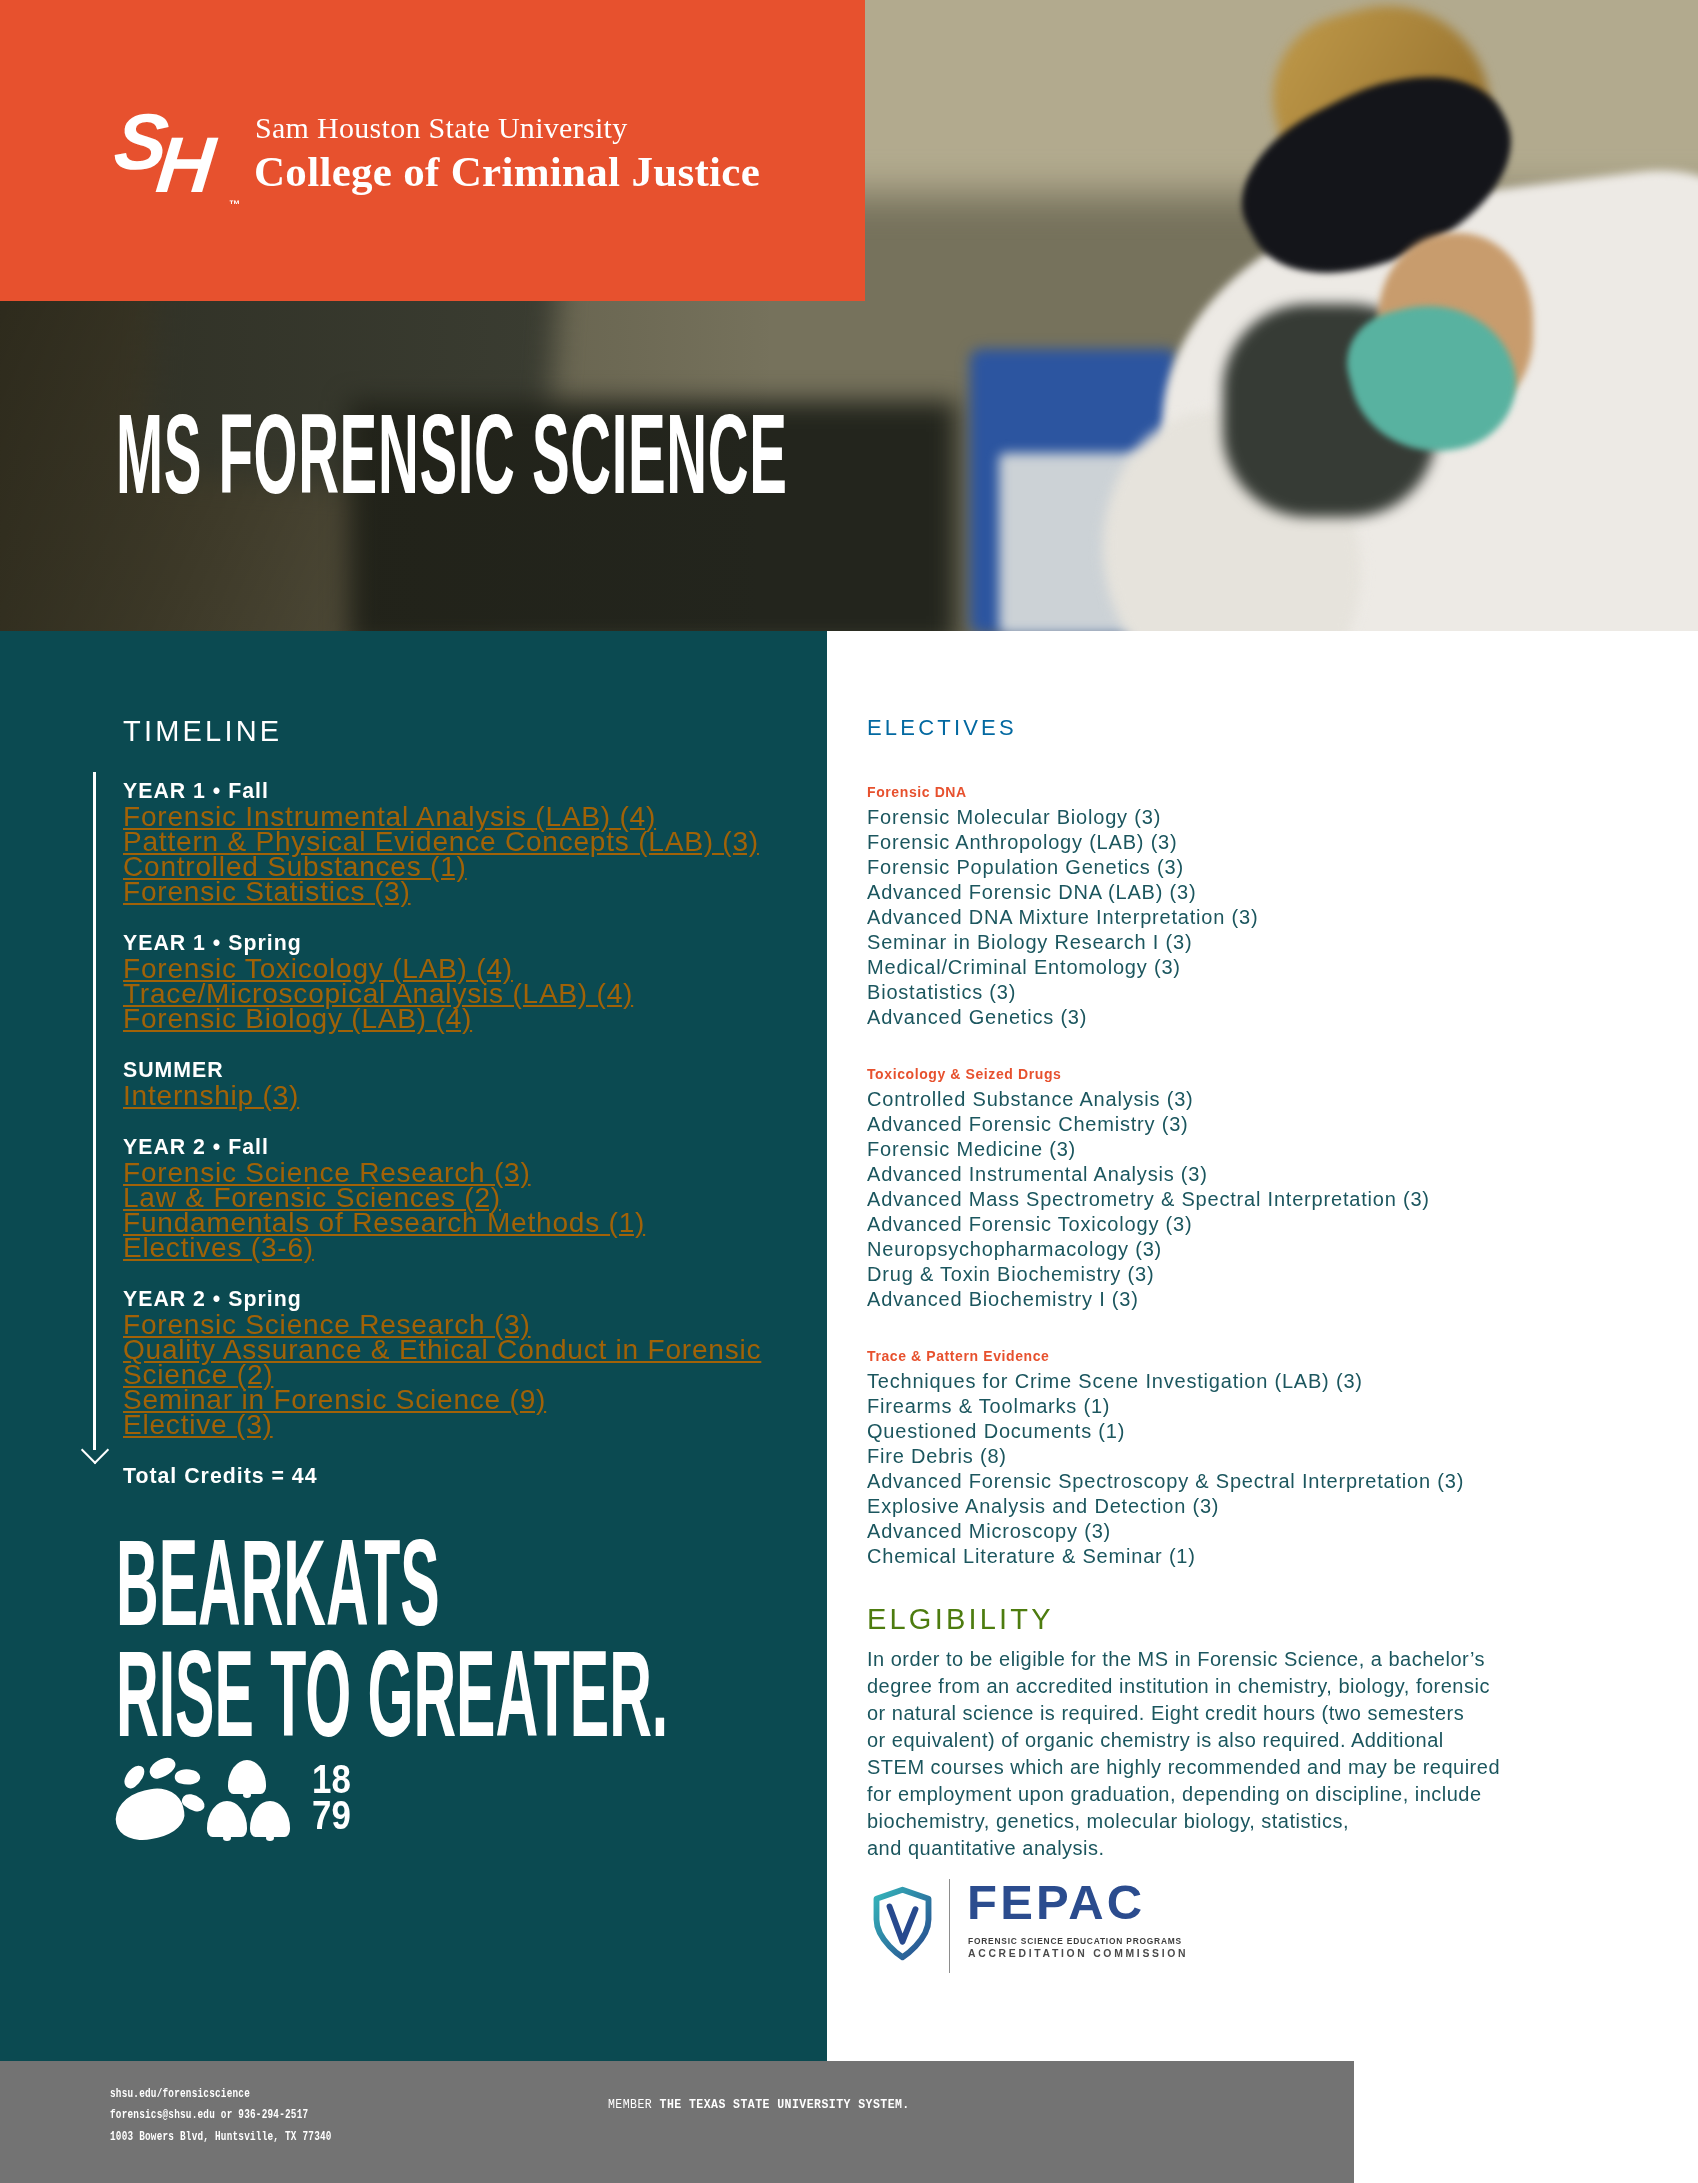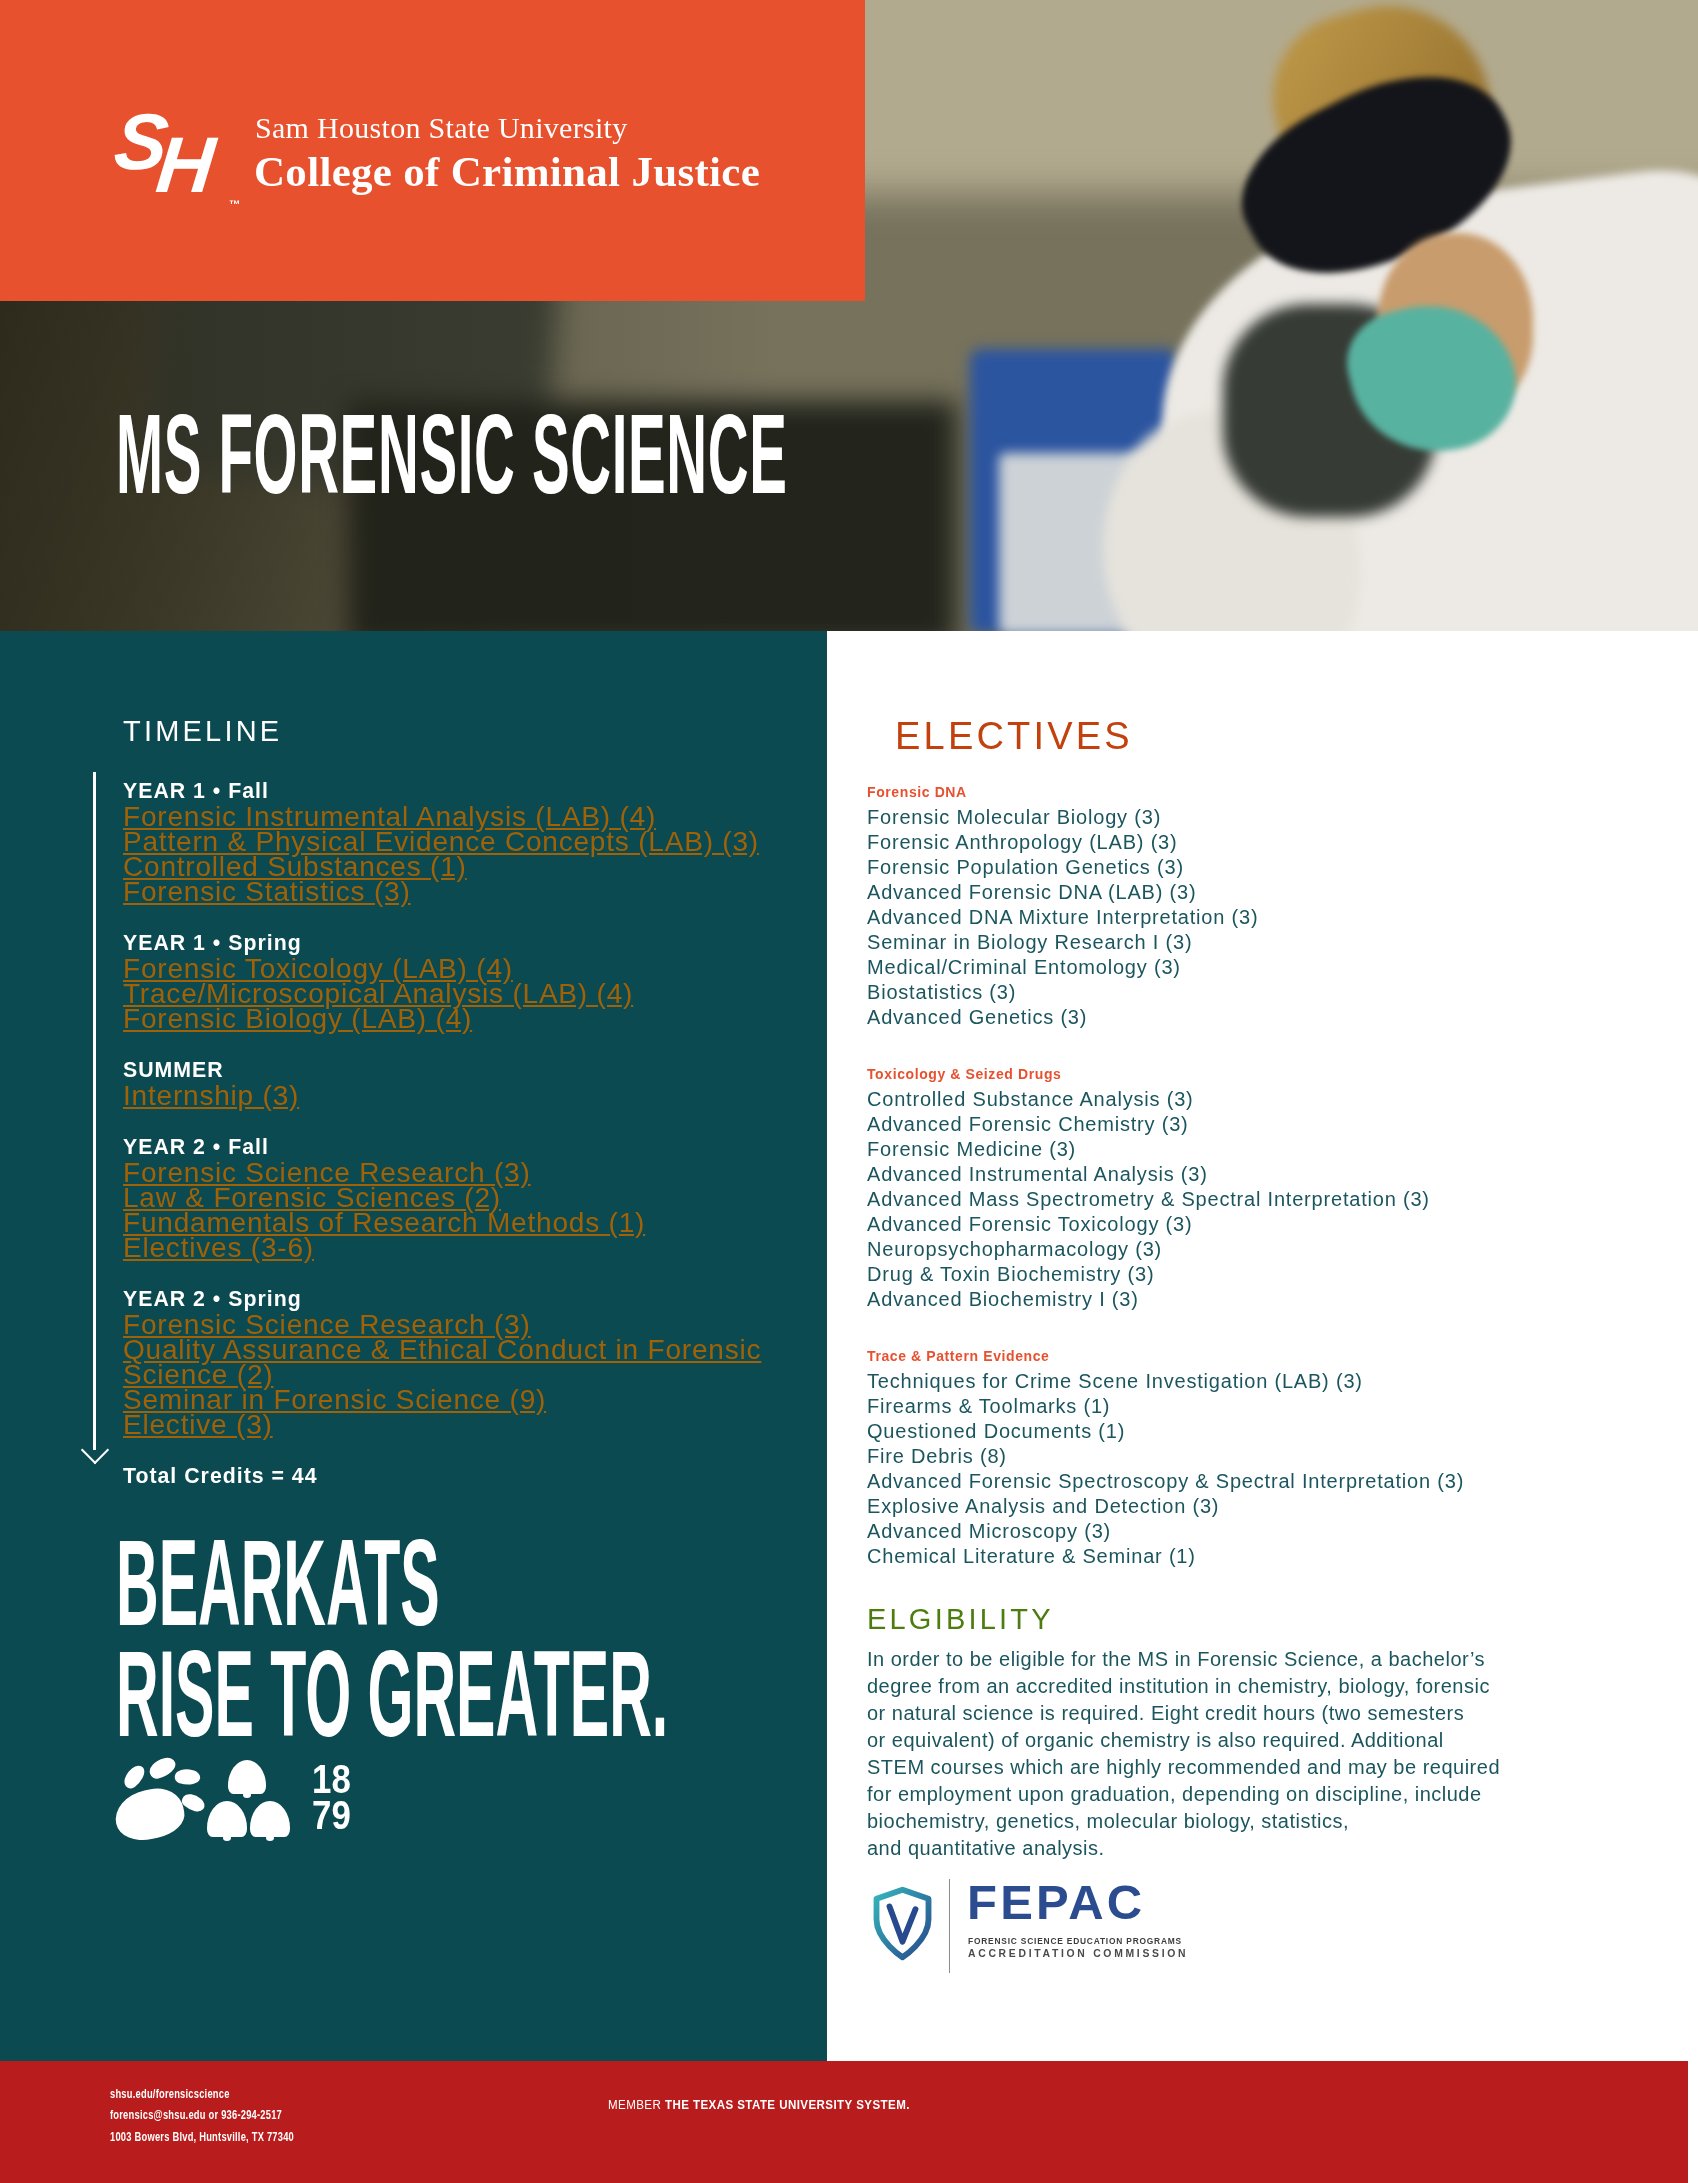--- a/index.html
+++ b/index.html
@@ -65,40 +65,40 @@
   .bell{position:absolute;background:#ffffff;border-radius:50% 50% 14% 14% / 75% 75% 22% 22%;}
   .bell::after{content:"";position:absolute;left:50%;bottom:-3.9px;width:7.8px;height:5.8px;margin-left:-3.9px;
       background:#ffffff;border-radius:50%;}
   .bell-top{left:21px;top:0;width:38px;height:34px;}
   .bell-bl{left:0px;top:41px;width:40px;height:36px;}
   .bell-br{left:43px;top:41px;width:40px;height:36px;}
   .year-stack{position:absolute;left:197px;top:1.3px;color:#ffffff;font-weight:700;font-size:41px;
       line-height:36px;transform:scaleX(.85);transform-origin:left top;}
 
   
-  .el-heading{position:absolute;left:867px;top:715px;color:#c2410c;font-size:38px;letter-spacing:3.2px;margin-left:28px;}
+  .el-heading{position:absolute;left:867px;top:715px;color:#0369a1;font-size:22px;letter-spacing:3.2px;}
   .el-flow{position:absolute;left:867px;top:780px;width:809px;}
   .e-group{margin:0 0 32px 0;}
   .e-head{margin:0;font-size:14px;line-height:25px;font-weight:700;letter-spacing:0.6px;color:#E7512E;}
   .e-course{font-size:20px;line-height:25px;letter-spacing:0.8px;color:#1B565E;}
   .elig-heading{position:absolute;left:867px;top:1603px;color:#4d7c0f;font-size:29px;letter-spacing:3.2px;}
   .elig-body{position:absolute;left:867px;top:1646px;width:789px;color:#1B565E;
       font-size:20px;line-height:27px;letter-spacing:0.5px;white-space:pre-line;}
 
   
   .fepac{position:absolute;left:870px;top:1879px;width:388px;height:104px;}
   .fepac-shield{position:absolute;left:0;top:5.2px;}
   .fepac-divider{position:absolute;left:79px;top:0px;width:1.3px;height:94px;background:#8d8d8d;}
   .fepac-name{position:absolute;left:97px;top:-1.3px;color:#2B4C8E;font-weight:700;font-size:49px;
       letter-spacing:3.2px;line-height:1;}
   .fepac-sub1{position:absolute;left:98px;top:57px;color:#3d3d3d;font-weight:700;font-size:8.4px;letter-spacing:0.8px;}
   .fepac-sub2{position:absolute;left:98px;top:69px;color:#4a4a4a;font-weight:700;font-size:10.4px;letter-spacing:2.7px;}
 
   
-  .footer{position:absolute;left:0;top:2061px;width:1688px;height:122px;background:#b91c1c;}
+  .footer{position:absolute;left:0;top:2061px;width:1354px;height:122px;background:#737373;font-family:Liberation Mono, monospace;}
   .foot-left{position:absolute;left:110px;top:22px;color:#ffffff;font-weight:700;font-size:13px;
       line-height:21.3px;letter-spacing:0.3px;transform:scaleX(.72);transform-origin:left top;white-space:nowrap;}
   .foot-member{position:absolute;left:608px;top:36px;color:#ffffff;font-size:13.6px;letter-spacing:0.5px;
       transform:scaleX(.85);transform-origin:left top;white-space:nowrap;}
   .foot-member .mm{font-weight:400;}
   .foot-member .mn{font-weight:700;}
 </style>
 </head>
 <body>
 

